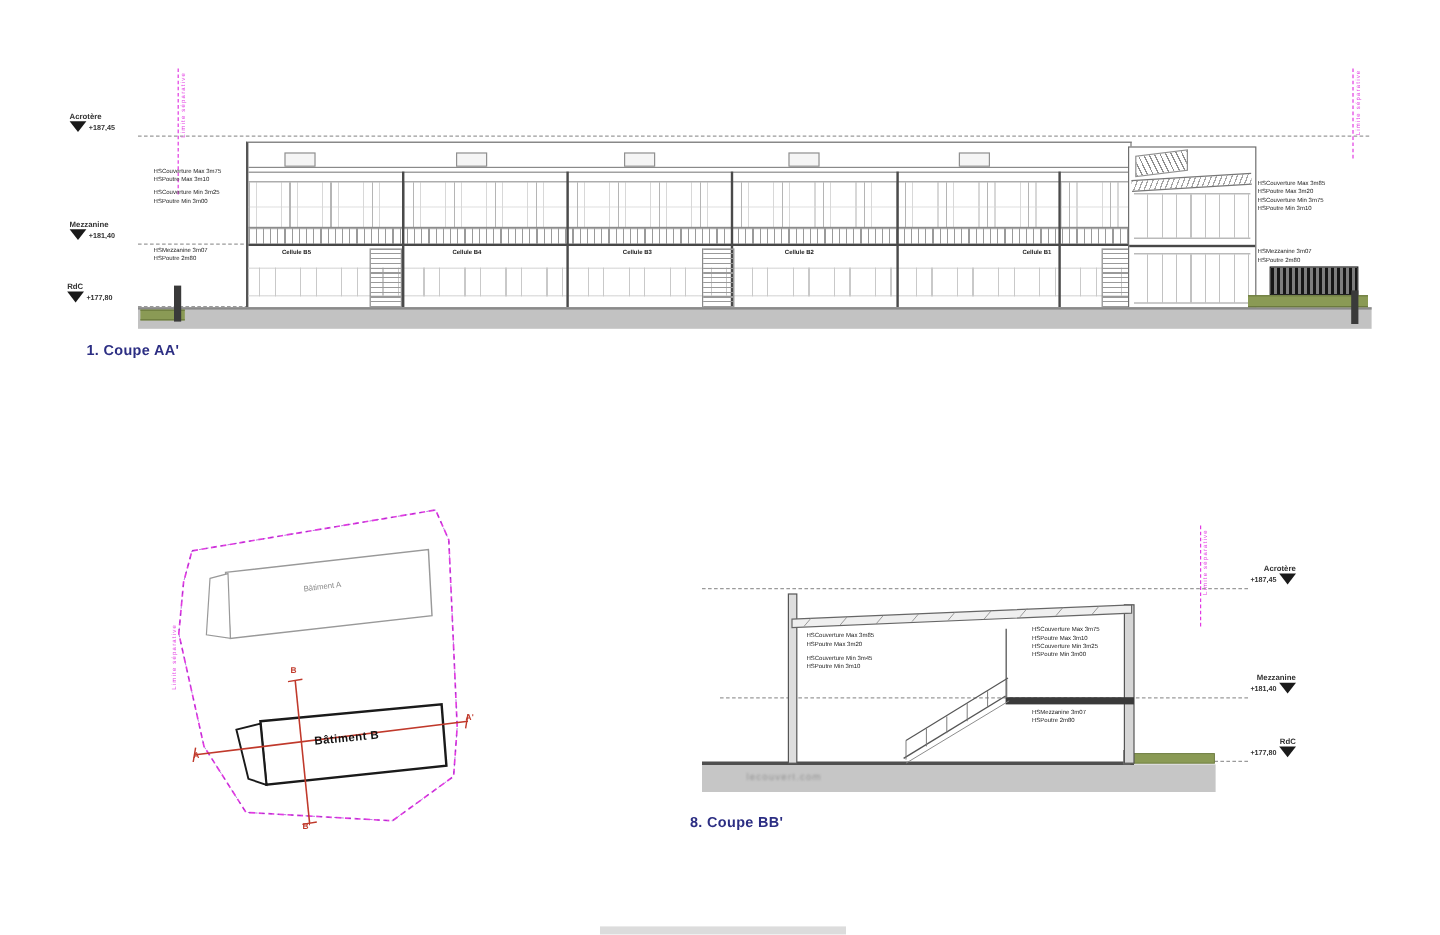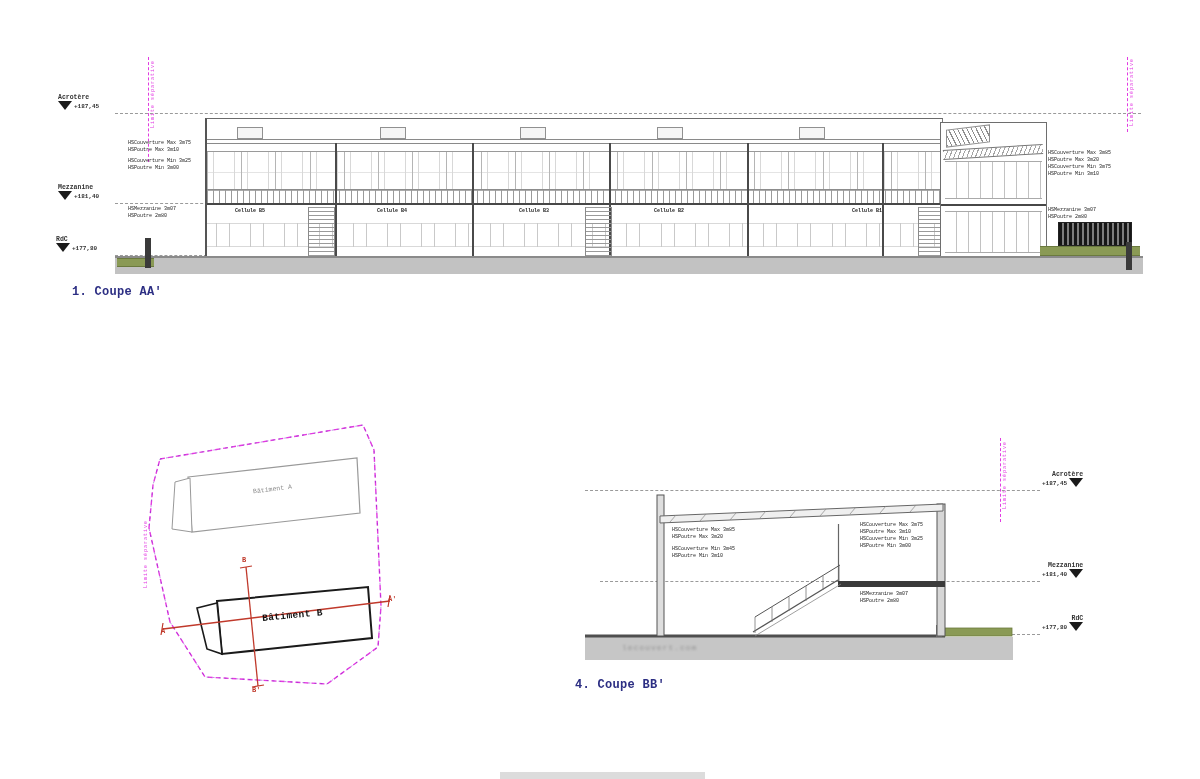--- a/index.html
+++ b/index.html
@@ -1,17 +1,17 @@
 <!DOCTYPE html>
 <html><head>
 <meta charset="utf-8">
 <style>
   html,body{margin:0;padding:0;background:#fff;}
   #canvas{position:relative;width:1200px;height:779px;background:#fff;overflow:hidden;
-          font-family:Liberation Mono, monospace;color:#222;}
+          font-family:Liberation Sans, sans-serif;color:#222;}
   .abs{position:absolute;}
   
   .dash-h{border-top:1px dashed #9a9a9a;height:0;}
   .dash-magenta{border-left:1px dashed #e23ae2;width:0;}
   .vtext{writing-mode:vertical-rl;transform:rotate(180deg);font-size:5px;color:#e23ae2;letter-spacing:1px;white-space:nowrap;}
   .lvl-name{font-size:6.5px;color:#333;font-weight:bold;}
   .lvl-row{display:flex;align-items:flex-end;gap:2px;}
   .tri{width:0;height:0;border-left:7px solid transparent;border-right:7px solid transparent;border-top:9px solid #1a1a1a;}
   .lvl-val{font-size:6px;font-weight:bold;color:#333;}
   .ann{font-size:5px;line-height:7px;color:#1c1c1c;white-space:nowrap;}
@@ -258,16 +258,16 @@
       </div>
   </div>
   <div class="abs" style="left:1042px;top:615px;">
     <div class="lvl-name" style="text-align:right;">RdC</div>
     <div class="lvl-row">
         <span class="lvl-val">+177,80</span>
         <span class="tri"></span>
       </div>
   </div>
 
-  <div class="abs title" style="left:575px;top:678px;">4. Coupe BB'</div>
+  <div class="abs title" style="left:575px;top:678px;">8. Coupe BB'</div>
 
   <div class="abs bottom-bar" style="left:500px;top:772px;width:205px;height:7px;"></div>
 </div>
 
 </body></html>

